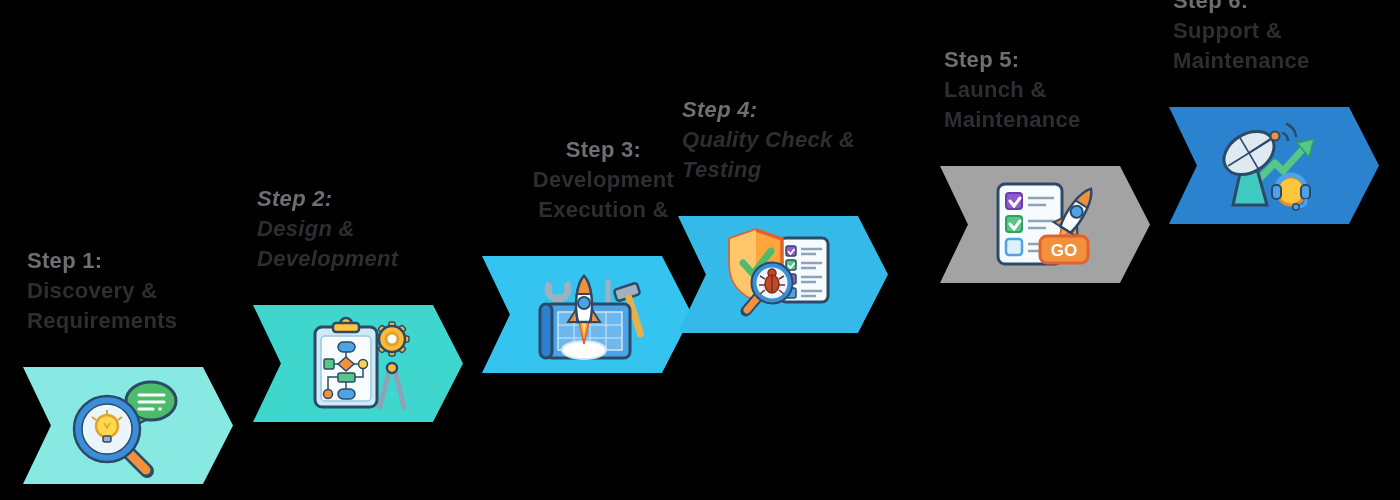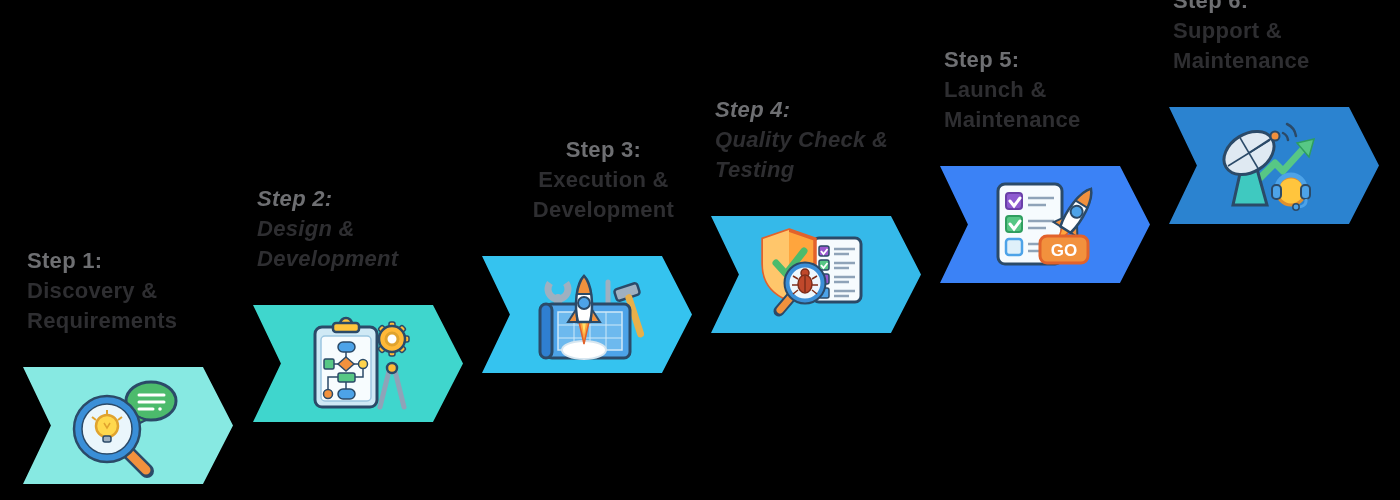--- a/index.html
+++ b/index.html
@@ -18,21 +18,21 @@
   .title-line{color:var(--title,#2E2E30);}
   .arrow{
     position:absolute;left:0;top:0;width:210px;height:117px;
     clip-path:polygon(0% 0%,85.7% 0%,100% 50%,85.7% 100%,0% 100%,13.3% 50%);
   }
   .icon{position:absolute;left:42px;top:6px;}
   
   .s1{left:23px;top:367px;}
   .s2{left:253px;top:305px;font-style:italic;}
   .s3{left:482px;top:256px;text-align:center;}
-  .s4{left:711px;top:216px;font-style:italic;}
+  .s4{left:678px;top:216px;font-style:italic;}
   .s5{left:940px;top:166px;}
   .s6{left:1169px;top:107px;}
 </style>
 </head>
 <body>
 
 <div class="canvas">
 
   <div class="step s1">
     <div class="labels">
@@ -109,22 +109,22 @@
           <line x1="51" y1="71" x2="51" y2="78" stroke="#2B4A68" stroke-width="1.5"></line>
           <rect x="43" y="78" width="17" height="10" rx="5" fill="#4DA3E8" stroke="#2B4A68" stroke-width="1.5"></rect>
         </g>
       </svg>
     </div>
   </div>
 
   <div class="step s3">
     <div class="labels">
       <div class="step-num">Step 3:</div>
+      <div class="title-line">Development</div>
       <div class="title-line">Execution &amp;</div>
-      <div class="title-line">Development</div>
     </div>
     <div class="arrow" style="background: rgb(53, 195, 239);">
       <svg class="icon" width="120" height="105" viewBox="0 0 120 105">
         <g>
           <path d="M26,21 a10,10 0 1 0 16,0" fill="none" stroke="#9FB0C0" stroke-width="7"></path>
           <line x1="34" y1="36" x2="34" y2="66" stroke="#9FB0C0" stroke-width="8" stroke-linecap="round"></line>
         </g>
         <g>
           <line x1="84" y1="20" x2="84" y2="46" stroke="#9FB0C0" stroke-width="5" stroke-linecap="round"></line>
           <rect x="78" y="44" width="12" height="26" rx="5" fill="#FFC53D" stroke="#2B4A68" stroke-width="2.5"></rect>
@@ -207,21 +207,21 @@
       </svg>
     </div>
   </div>
 
   <div class="step s5">
     <div class="labels">
       <div class="step-num">Step 5:</div>
       <div class="title-line">Launch &amp;</div>
       <div class="title-line">Maintenance</div>
     </div>
-    <div class="arrow" style="background: #3b82f6;">
+    <div class="arrow" style="background: #a3a3a3;">
       <svg class="icon" width="120" height="105" viewBox="0 0 120 105">
         <g>
           <rect x="16" y="12" width="64" height="80" rx="7" fill="#F6FBFE" stroke="#2B4A68" stroke-width="3"></rect>
           <rect x="24" y="21" width="16" height="16" rx="3" fill="#8E5BD0" stroke="#6A3FA8" stroke-width="2"></rect>
           <path d="M28,29 l4,5 l6,-8" fill="none" stroke="#fff" stroke-width="3" stroke-linecap="round"></path>
           <rect x="24" y="44" width="16" height="16" rx="3" fill="#57C785" stroke="#2F9E5F" stroke-width="2"></rect>
           <path d="M28,52 l4,5 l6,-8" fill="none" stroke="#fff" stroke-width="3" stroke-linecap="round"></path>
           <rect x="24" y="67" width="16" height="16" rx="3" fill="#DFF0FA" stroke="#4DA3E8" stroke-width="2.5"></rect>
           <line x1="46" y1="26" x2="72" y2="26" stroke="#8FA3B8" stroke-width="2.5"></line>
             <line x1="46" y1="33" x2="64" y2="33" stroke="#8FA3B8" stroke-width="2.5"></line>

